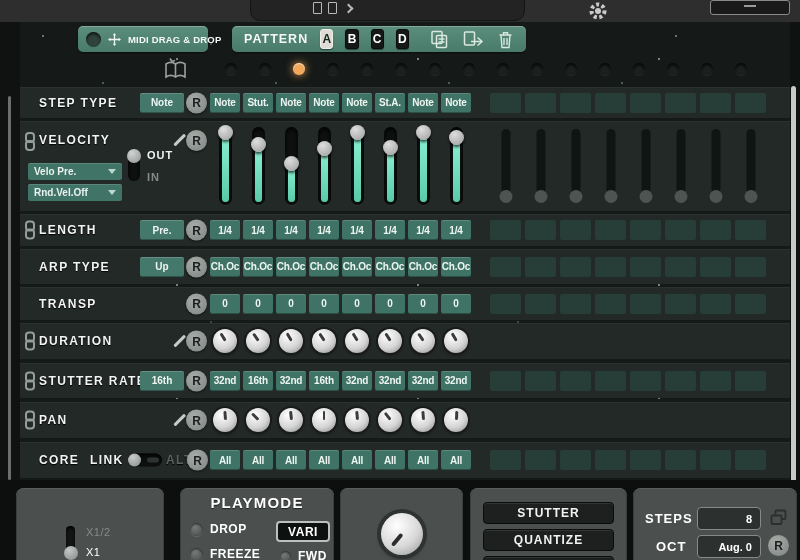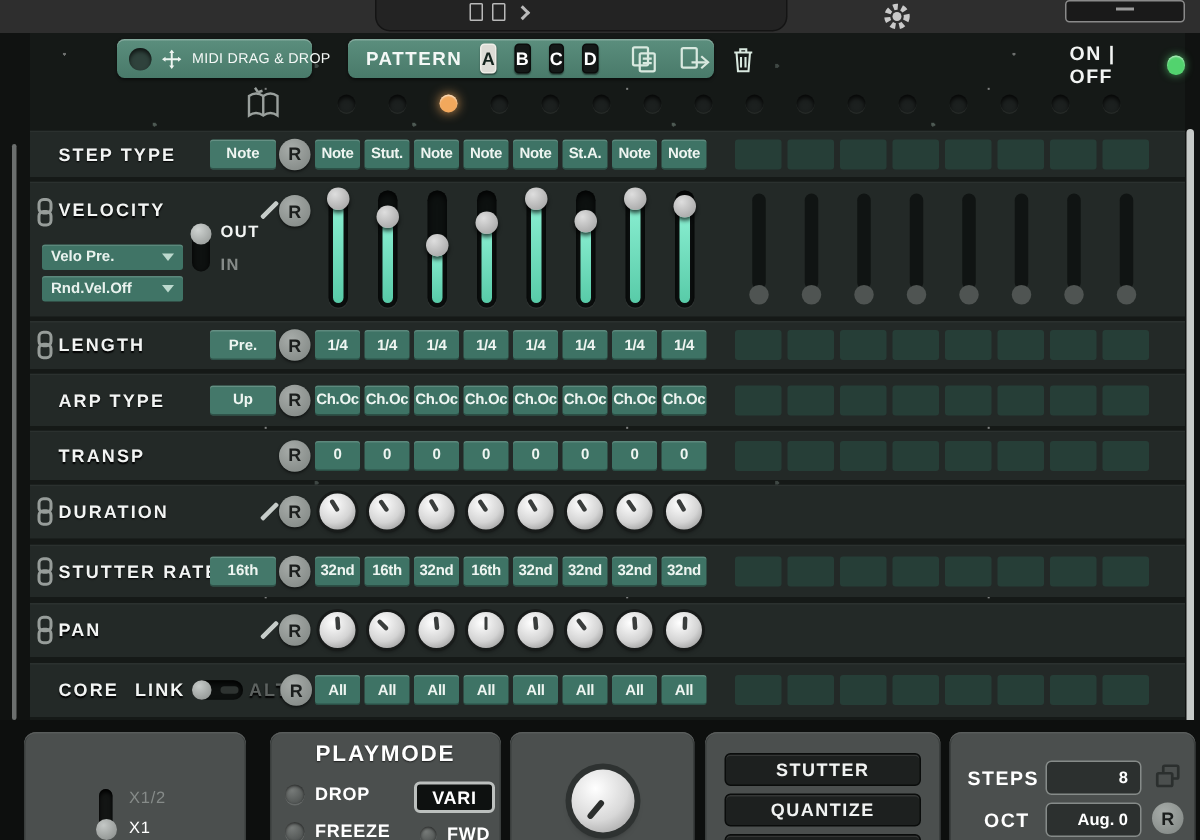--- a/index.html
+++ b/index.html
@@ -118,22 +118,22 @@
 
   
   .topbar { position:absolute; left:0; top:4px; width:770px; height:26px; }
   .pill { position:absolute; height:26px; border-radius:5px;
     background:linear-gradient(#5b8e7d, #497a6a);
     box-shadow:inset 0 1px 0 rgba(255,255,255,.25), 0 1px 2px rgba(0,0,0,.5);
     display:flex; align-items:center; }
   .midipill { left:58px; width:130px; padding:0 8px; gap:7px; cursor:pointer; }
   .midicircle { width:15px; height:15px; border-radius:50%; background:#2f423c;
     box-shadow:inset 0 2px 3px rgba(0,0,0,.7); flex:0 0 auto; }
-  .midilabel { color:#f4f8f6; font-size:9.5px; font-weight:normal; letter-spacing:.2px; white-space:nowrap; }
-  .patpill { left:212px; width:244px; padding:0 12px; gap:12px;text-align:right; }
+  .midilabel { color:#f4f8f6; font-size:9.5px; font-weight:bold; letter-spacing:.2px; white-space:nowrap; }
+  .patpill { left:212px; width:294px; padding:0 12px; gap:12px;text-align:right; }
   .patlabel { color:#f4f8f6; font-size:12.5px; font-weight:bold; letter-spacing:1px; }
   .pbtn { width:22px; height:20px; border-radius:3px; background:#141817; color:#fff;
     font-size:12px; font-weight:bold; border:1px solid #0b0d0c; display:flex; align-items:center;
     justify-content:center; box-shadow:0 1px 1px rgba(0,0,0,.45); cursor:pointer; }
   .pbtn.sel { background:#dddcd6; color:#15241e; border-color:#efeee8; }
   .iconbtn { cursor:pointer; display:flex; }
   .onoff { position:absolute; left:693px; top:4px; height:26px; display:flex; align-items:center; gap:8px; }
   .onofftxt { color:#f2f4f3; font-size:13px; font-weight:bold; letter-spacing:1px; cursor:pointer; }
   .pled { width:13px; height:13px; border-radius:50%; box-shadow:0 0 6px rgba(90,220,120,.7),
     inset 0 1px 1px rgba(255,255,255,.5); }
@@ -245,24 +245,20 @@
             <path d="M15.5 8.5l4.5 4-4.5 4" fill="none"></path>
           </svg>
         </span>
         <span class="iconbtn">
           <svg width="17" height="19" viewBox="0 0 17 19" fill="none" stroke="#d9e9e0" stroke-width="1.4">
             <path d="M2.5 5h12M6.5 5V2.8h4V5M4 5l1 12.5h7L13 5M7 8v7M10 8v7"></path>
           </svg>
         </span>
       </div>
 
-      <div class="onoff">
-        <span class="onofftxt">ON | OFF</span>
-        <span class="pled" style="background: rgb(82, 211, 110);"></span>
-      </div>
     </div>
 
     <div class="ledrow">
       <span class="book">
         <svg width="25" height="23" viewBox="0 0 25 23" fill="none" stroke="#9aa09d" stroke-width="1.6">
           <path d="M3 7c3.2-2.2 6.3-2.2 9.5 0 3.2-2.2 6.3-2.2 9.5 0v13c-3.2-2.2-6.3-2.2-9.5 0-3.2-2.2-6.3-2.2-9.5 0z"></path>
           <path d="M12.5 7v13M9 4.5L7 1.5M9 4.5l3-1"></path>
         </svg>
       </span>
       <div class="leds">

